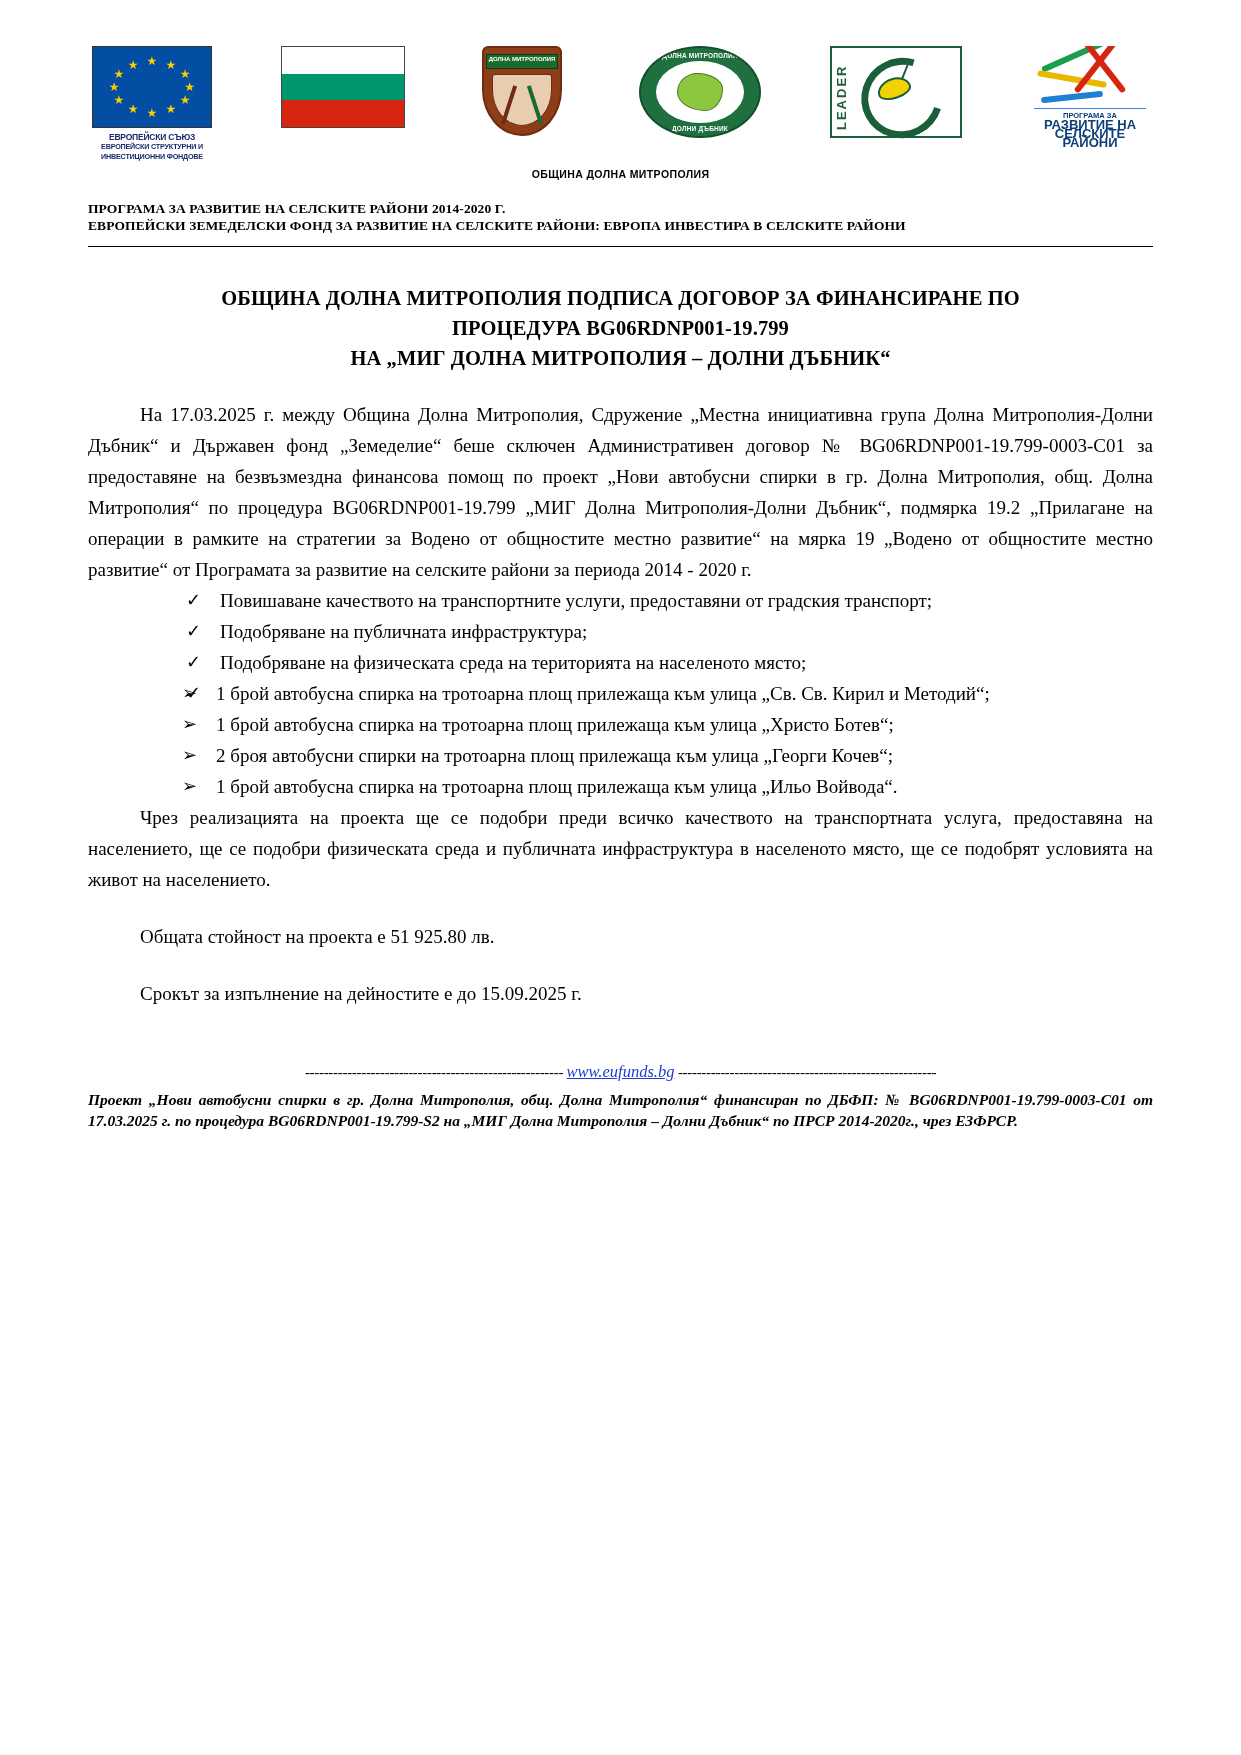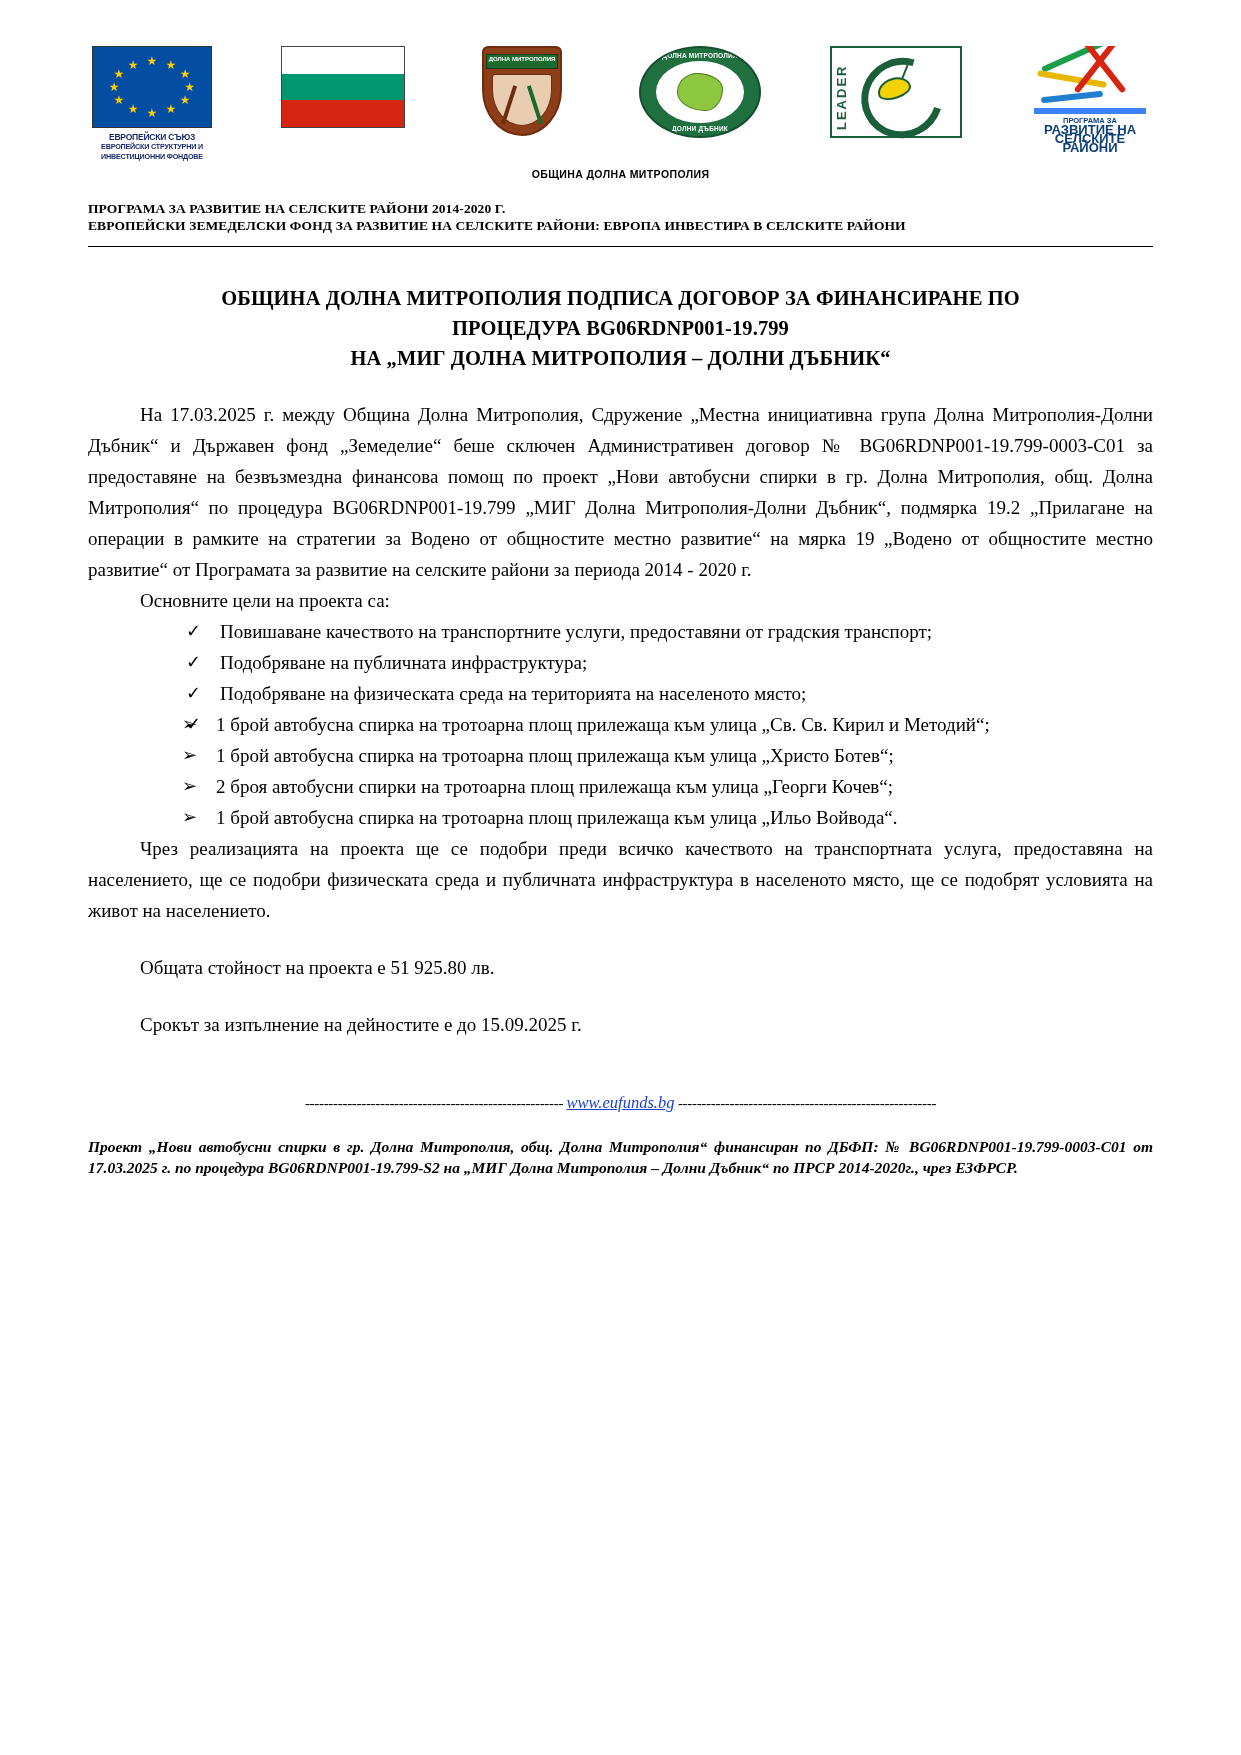--- a/index.html
+++ b/index.html
@@ -254,21 +254,21 @@
     height: 6px;
     border-radius: 3px;
   }
   .prsr-caption {
     font-family: "Liberation Sans", sans-serif;
     font-size: 7.5px;
     font-weight: bold;
     color: #0d3f7a;
     text-align: center;
     line-height: 9px;
-    border-top: 6px solid #3b82f6;
+    border-top: 1px solid #3b82f6;
     padding-top: 2px;
     width: 112px;
   }
   .prsr-caption .big {
     font-size: 13px;
     color: #0d3f7a;
   }
 
   
   .hdr {
@@ -358,21 +358,21 @@
     font-style: italic;
     font-size: 16.5px;
     letter-spacing: 0;
   }
   .footer-text {
     font-style: italic;
     font-weight: bold;
     font-size: 15.5px;
     line-height: 21px;
     text-align: justify;
-    margin-top: 24px;
+    margin-top: 8px;
   }
 </style>
 </head>
 <body>
 
 <div class="page">
 
   <div class="logos">
 
     <div class="logo-cell">
@@ -462,21 +462,20 @@
   <div class="rule"></div>
 
   <h1 class="title">
     <span>ОБЩИНА ДОЛНА МИТРОПОЛИЯ ПОДПИСА ДОГОВОР ЗА ФИНАНСИРАНЕ ПО</span><br>
     <span>ПРОЦЕДУРА BG06RDNP001-19.799</span><br>
     <span>НА „МИГ ДОЛНА МИТРОПОЛИЯ – ДОЛНИ ДЪБНИК“</span>
   </h1>
 
   <p class="body">На 17.03.2025 г. между Община Долна Митрополия, Сдружение „Местна инициативна група Долна Митрополия-Долни Дъбник“ и Държавен фонд „Земеделие“ беше сключен Административен договор № BG06RDNP001-19.799-0003-C01 за предоставяне на безвъзмездна финансова помощ по проект „Нови автобусни спирки в гр. Долна Митрополия, общ. Долна Митрополия“ по процедура BG06RDNP001-19.799 „МИГ Долна Митрополия-Долни Дъбник“, подмярка 19.2 „Прилагане на операции в рамките на стратегии за Водено от общностите местно развитие“ на мярка 19 „Водено от общностите местно развитие“ от Програмата за развитие на селските райони за периода 2014 - 2020 г.</p>
 
-  <p class="lead-in">Основните цели на проекта са:</p>
 
   <ul class="checks">
     <li><span class="mk">✓</span><span>Повишаване качеството на транспортните услуги, предоставяни от градския транспорт;</span></li>
     <li><span class="mk">✓</span><span>Подобряване на публичната инфраструктура;</span></li>
     <li><span class="mk">✓</span><span>Подобряване на физическата среда на територията на населеното място;</span></li>
     <li><span class="mk">✓</span></li>
   </ul>
 
 
   <ul class="arrows">

